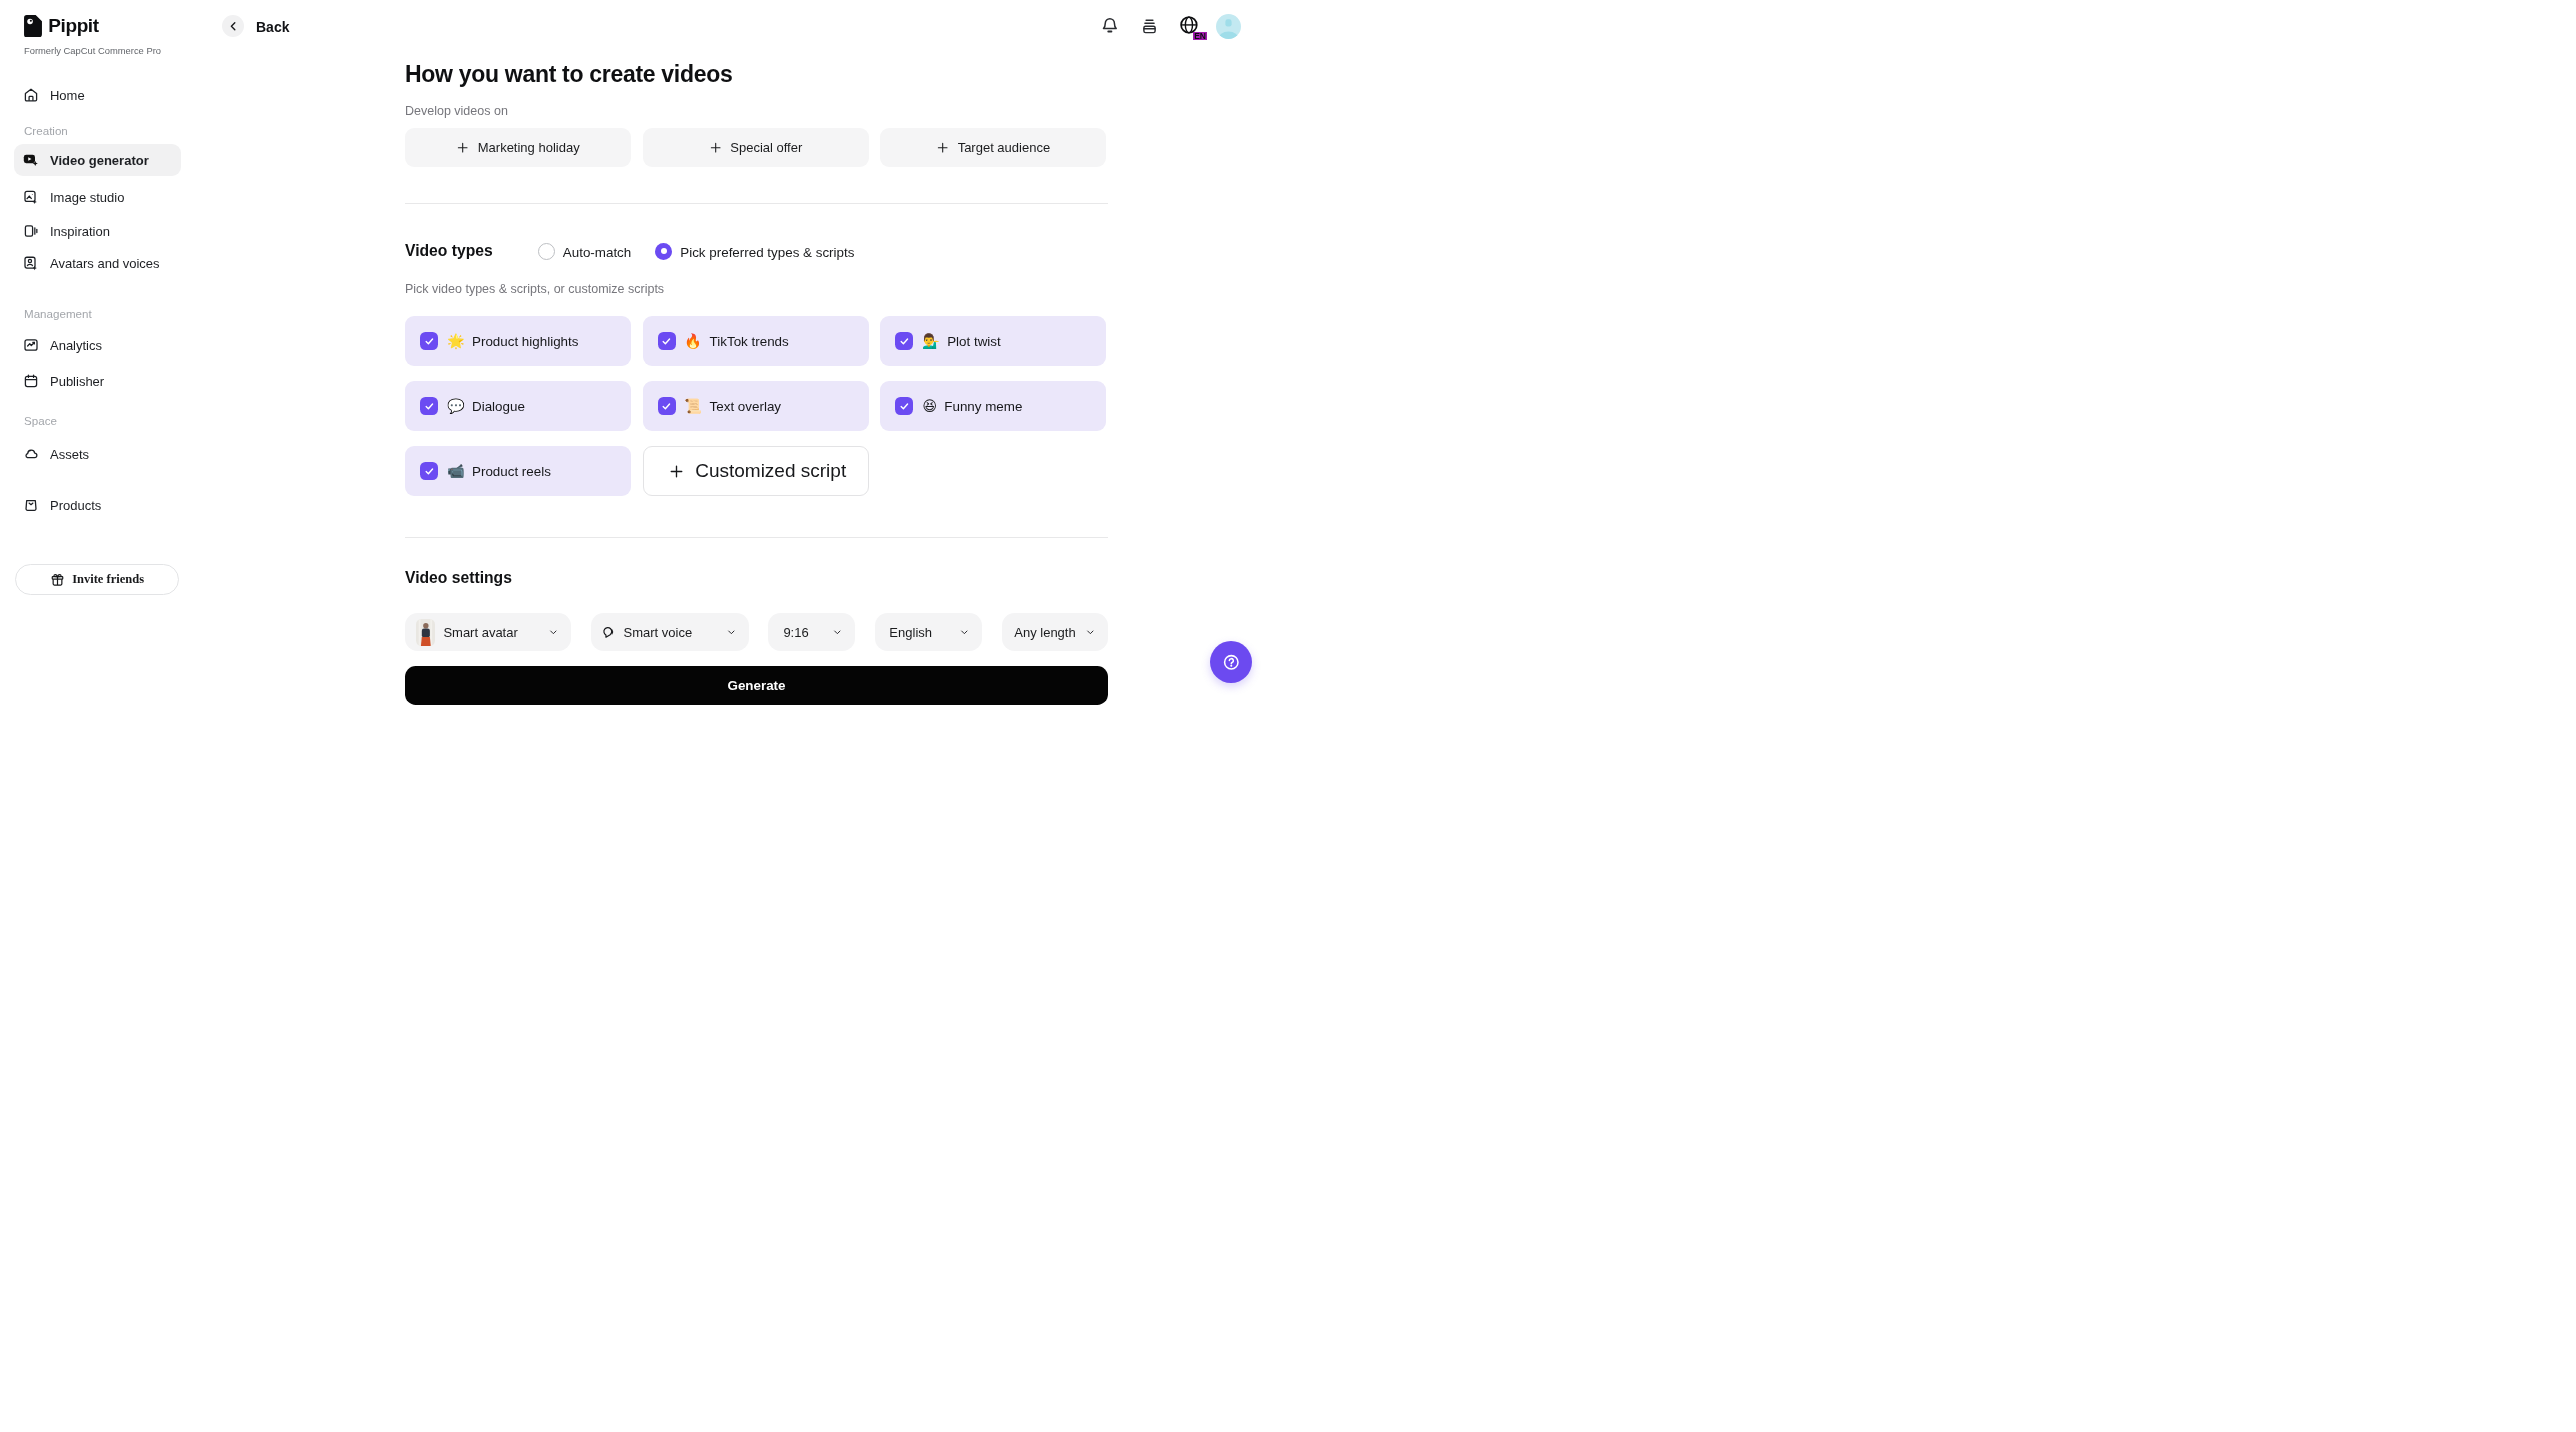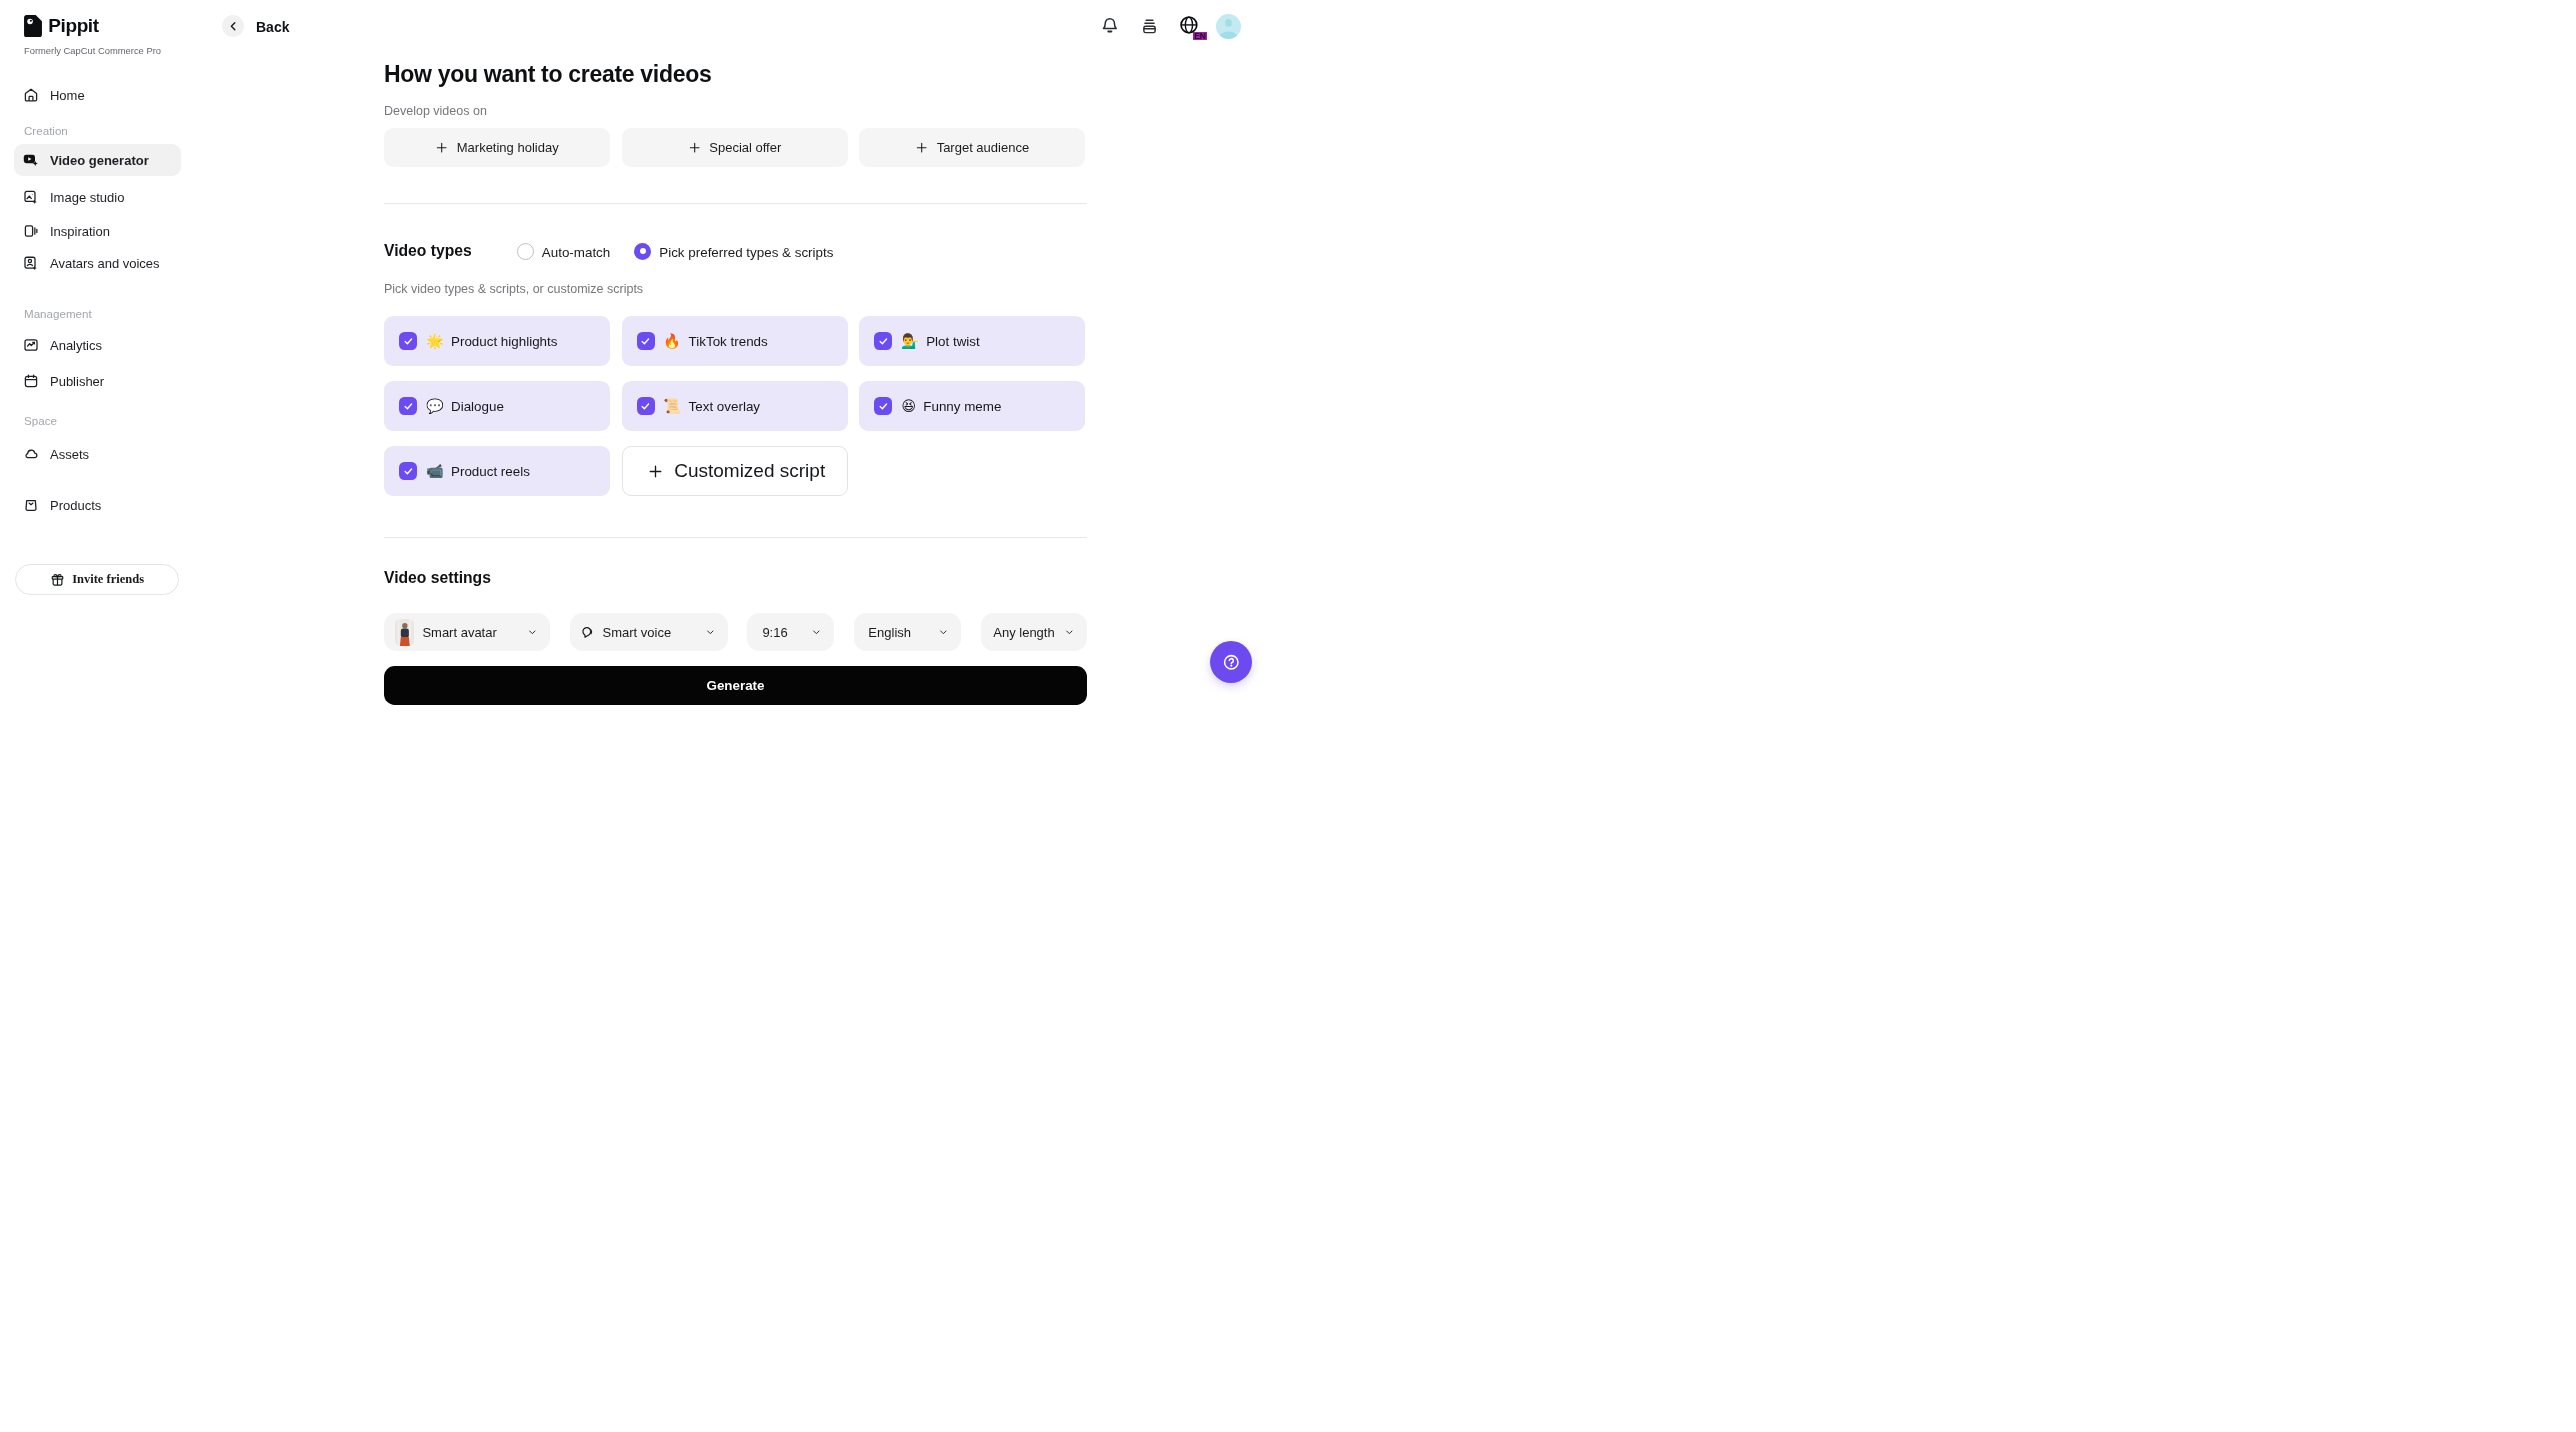--- a/index.html
+++ b/index.html
@@ -41,21 +41,21 @@
   .back-label { position:absolute; left:256px; top:19px; font-size:14px; font-weight:700; color:#121316; }
 
   .topicon { position:absolute; cursor:pointer; }
   .globe-wrap { position:absolute; left:1178px; top:14.3px; width:25px; height:25px; cursor:pointer; }
   .lang-code { position:absolute; right:-3.6px; bottom:-0.9px; background:#a21caf; font-size:8.5px; font-weight:800;
     letter-spacing:-0.2px; color:#0d0e10; padding:0 0.9px; line-height:1; }
   .avatar-circle { position:absolute; left:1216px; top:14.3px; width:25px; height:25px; border-radius:50%;
     background:#c3e9f1; overflow:hidden; cursor:pointer; }
 
   
-  .content { position:absolute; left:384px; top:0; width:703px; height:716px; }
+  .content { position:absolute; left:405px; top:0; width:703px; height:716px; }
   .page-title { position:absolute; top:61px; left:0; font-size:23px; font-weight:800; letter-spacing:-0.3px; color:#0f1012; }
   .muted { color:#76767c; }
   .develop-label { position:absolute; top:104px; left:0; font-size:12.5px; }
   .develop-row { position:absolute; top:128px; left:0; width:703px; display:flex; gap:11.6px; }
   .develop-btn { width:226px; height:39px; background:#f5f5f6; border:none; border-radius:9px;
     display:flex; align-items:center; justify-content:center; gap:8px; cursor:pointer; font-family:inherit; }
   .develop-btn .lbl { font-size:13px; font-weight:500; color:#1b1c1e; }
 
   .divider { position:absolute; left:0; width:703px; height:0.9px; background:#e8e8e9; }
   .divider.d1 { top:203px; } .divider.d2 { top:537px; }

